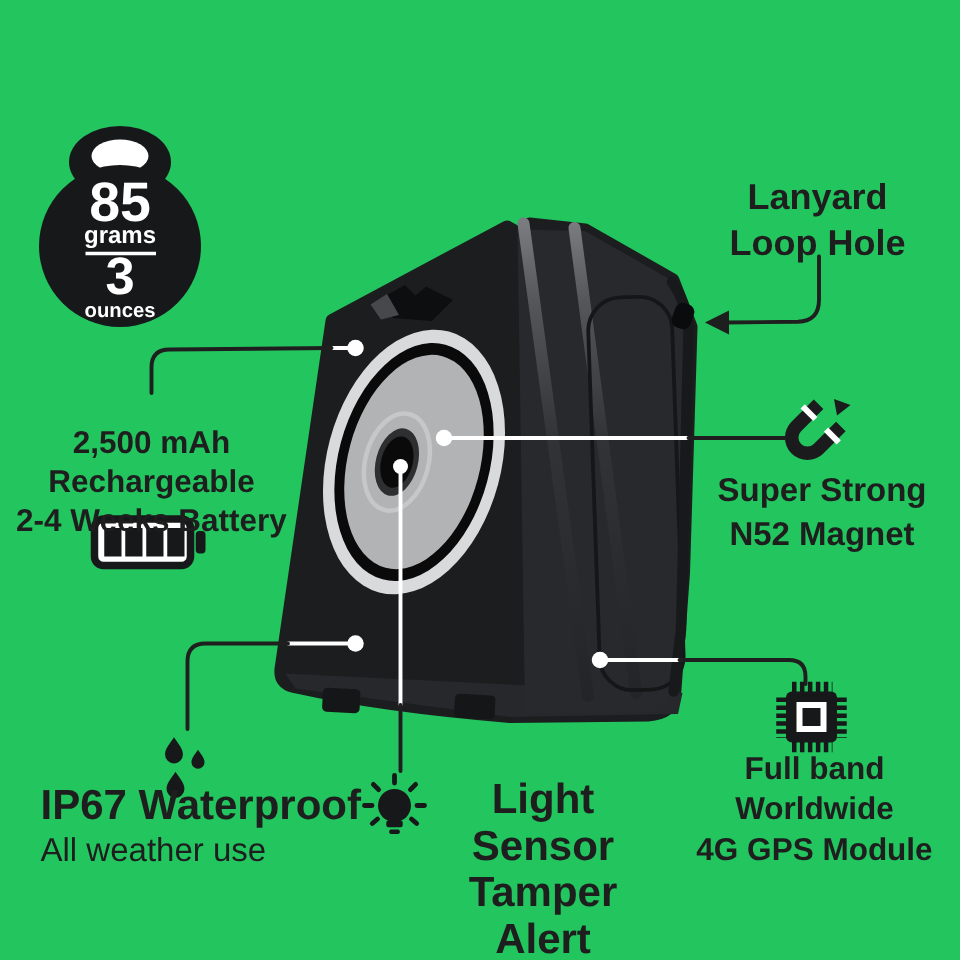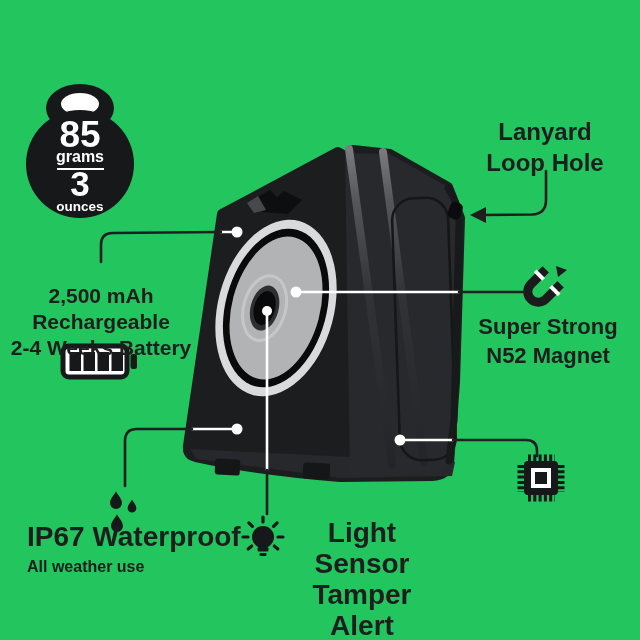--- a/index.html
+++ b/index.html
@@ -6,21 +6,21 @@
   .canvas{position:relative;width:640px;height:640px;background:#22c55e;overflow:hidden;
           font-family:"Liberation Sans",sans-serif;color:#1e1e1e;}
   .scene{position:absolute;left:0;top:0;}
   .callout{position:absolute;z-index:3;}
   .callout span{display:block;}
   .co-lanyard{top:116px;left:463px;width:164px;text-align:center;font-size:24px;line-height:31px;font-weight:700;}
   .co-battery{top:263px;left:3px;width:196px;text-align:center;font-size:21px;line-height:26px;font-weight:700;margin-top:20px;}
   .co-magnet{top:312px;left:458px;width:180px;text-align:center;font-size:22px;line-height:29px;font-weight:700;}
   .co-water{top:522px;left:27px;text-align:left;}
   .co-water .l1{font-size:28px;line-height:30px;font-weight:700;}
-  .co-water .l2{font-size:16px;line-height:29px;font-weight:700;}
+  .co-water .l2{font-size:22px;line-height:29px;font-weight:400;}
   .co-light{top:517px;left:282px;width:160px;text-align:center;font-size:28px;line-height:31px;font-weight:700;}
   .co-gps{top:499px;left:453px;width:180px;text-align:center;font-size:21px;line-height:27px;font-weight:700;}
 </style>
 </head>
 <body>
 
 <div class="canvas">
 
   <svg class="scene" width="640" height="640" viewBox="0 0 640 640">
     <defs>
@@ -186,14 +186,19 @@
   <div class="callout co-water">
     <span class="l1">IP67 Waterproof</span>
     <span class="l2">All weather use</span>
   </div>
 
   <div class="callout co-light">
     <span>Light Sensor</span>
     <span>Tamper Alert</span>
   </div>
 
+  <div class="callout co-gps">
+    <span>Full band</span>
+    <span>Worldwide</span>
+    <span>4G GPS Module</span>
+  </div>
 
 </div>
 
 </body></html>

